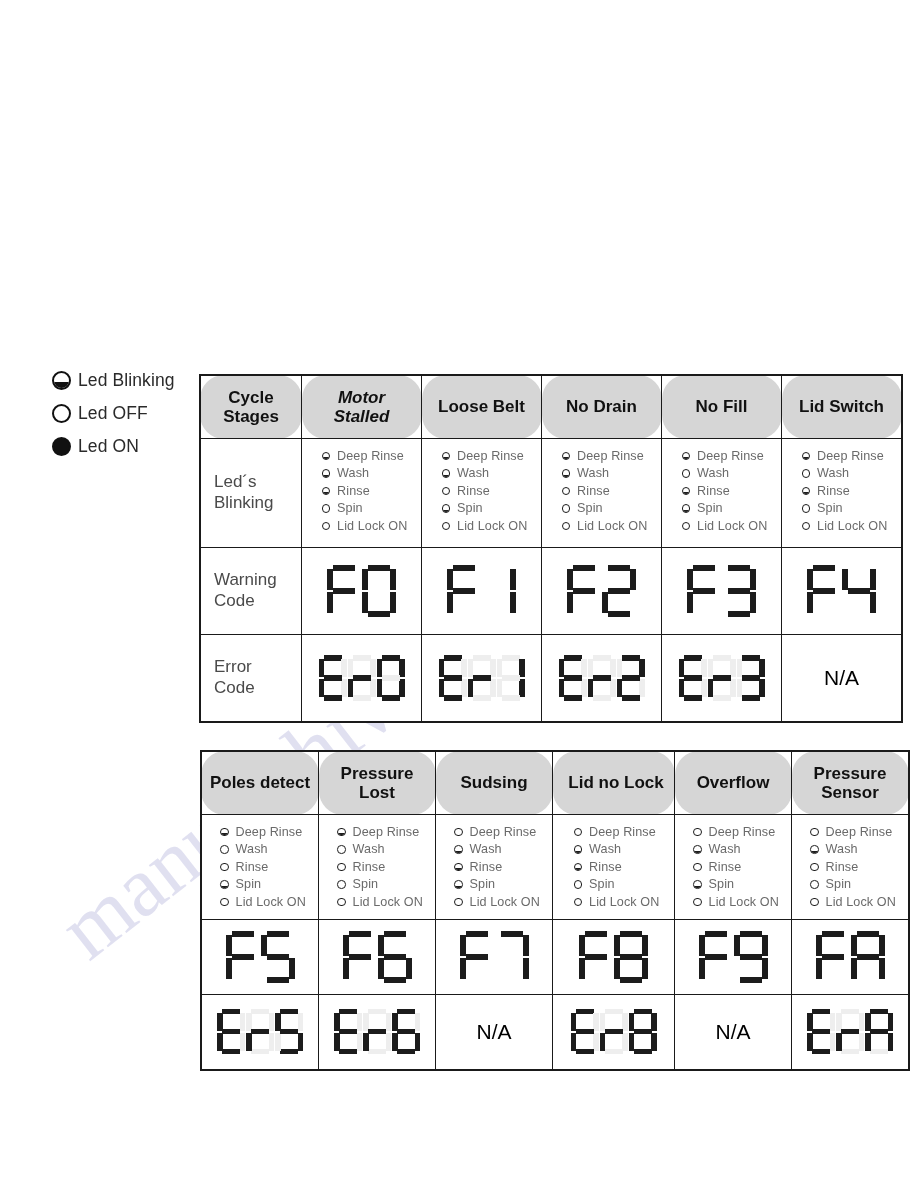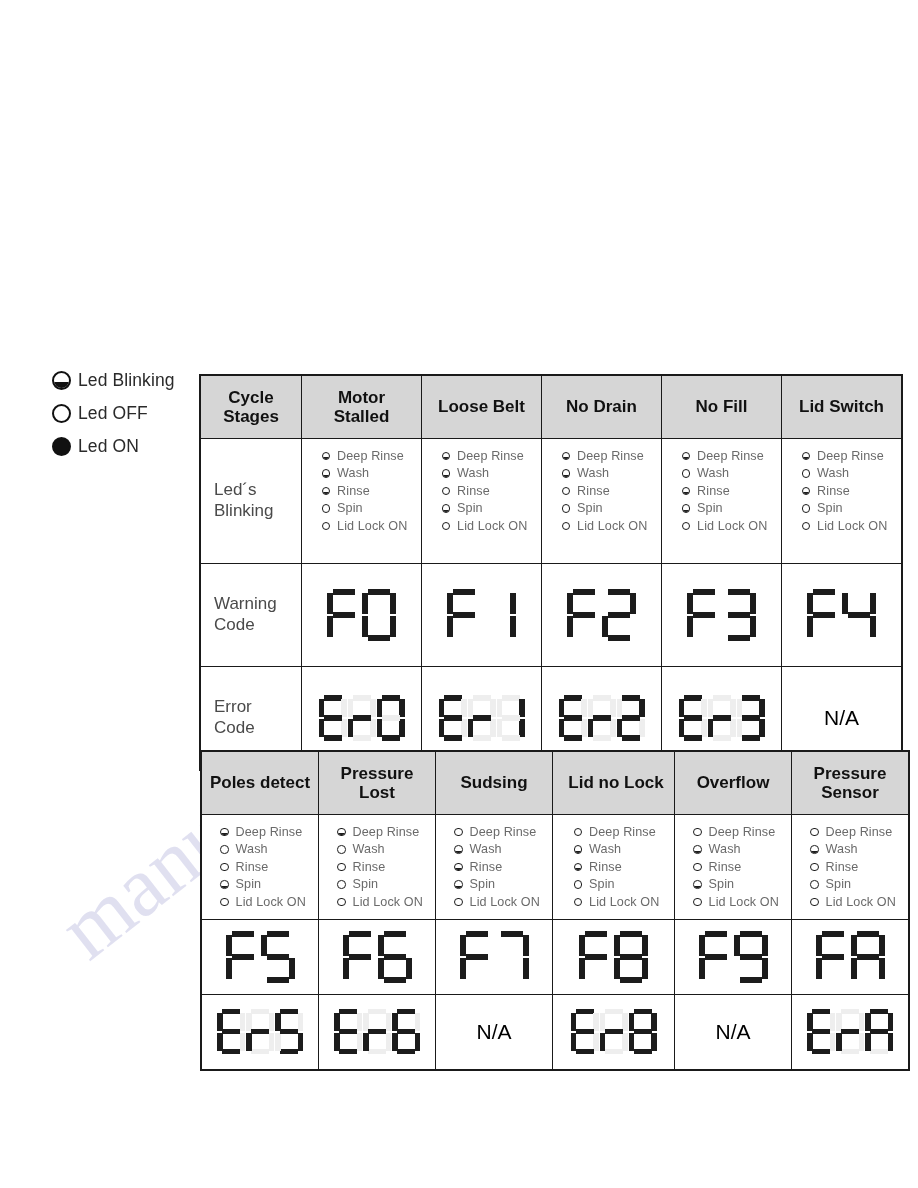--- a/index.html
+++ b/index.html
@@ -89,37 +89,38 @@
     border-collapse: collapse;
     table-layout: fixed;
     background: #fff;
     z-index: 2;
   }
   #table-1 { left: 199px; top: 374px; width: 672px; }
   #table-2 { left: 200px; top: 750px; width: 676px; }
 
   .tbl td, .tbl th {
     border: 1.6px solid #1a1a1a;
-    padding: 12px;
+    padding: 4px;
     vertical-align: middle;
     text-align: center;
   }
   .tbl {
     border: 2.4px solid #1a1a1a;
   }
 
   th.hdr {
     background: #d6d6d6;
     font-size: 17px;
     font-weight: bold;
     color: #111;
     font-family: "Liberation Sans", sans-serif;
     line-height: 1.12;
     padding: 7px 2px;
     height: 48px;
+    border-radius: 24px;
   }
 
   td.rowlabel {
     font-size: 17px;
     color: #4a4a4a;
     text-align: left;
     padding-left: 13px;
     line-height: 1.22;
     font-weight: normal;
   }
@@ -238,21 +239,21 @@
     </div>
   </div>
 
 <table class="tbl" id="table-1">
   <thead>
     <tr id="t1-head">
         <th class="hdr" style="width: 96px;">
           <div>Cycle</div>
           <div>Stages</div>
         </th>
-        <th class="hdr" style="width: 115px;">
+        <th class="hdr" style="width: 115px; font-style: italic;">
           <div>Motor</div>
           <div>Stalled</div>
         </th>
         <th class="hdr" style="width: 115px;">
           <div>Loose Belt</div>
         </th>
         <th class="hdr" style="width: 115px;">
           <div>No Drain</div>
         </th>
         <th class="hdr" style="width: 115px;">

